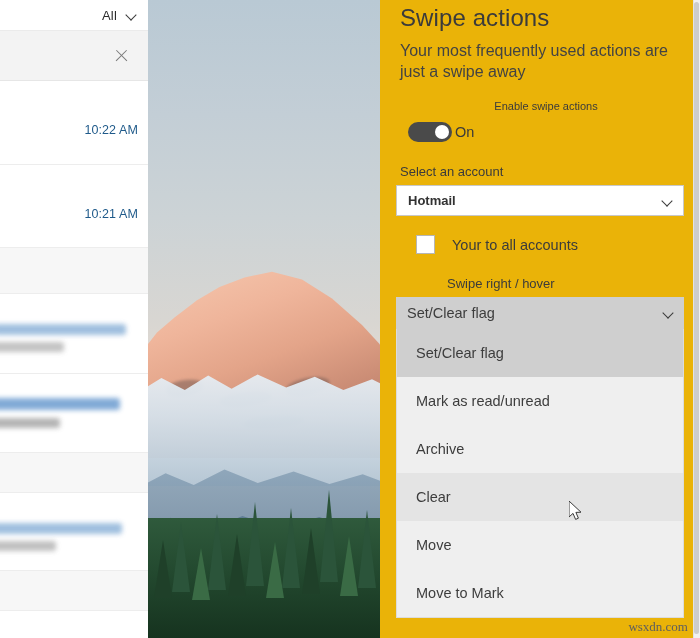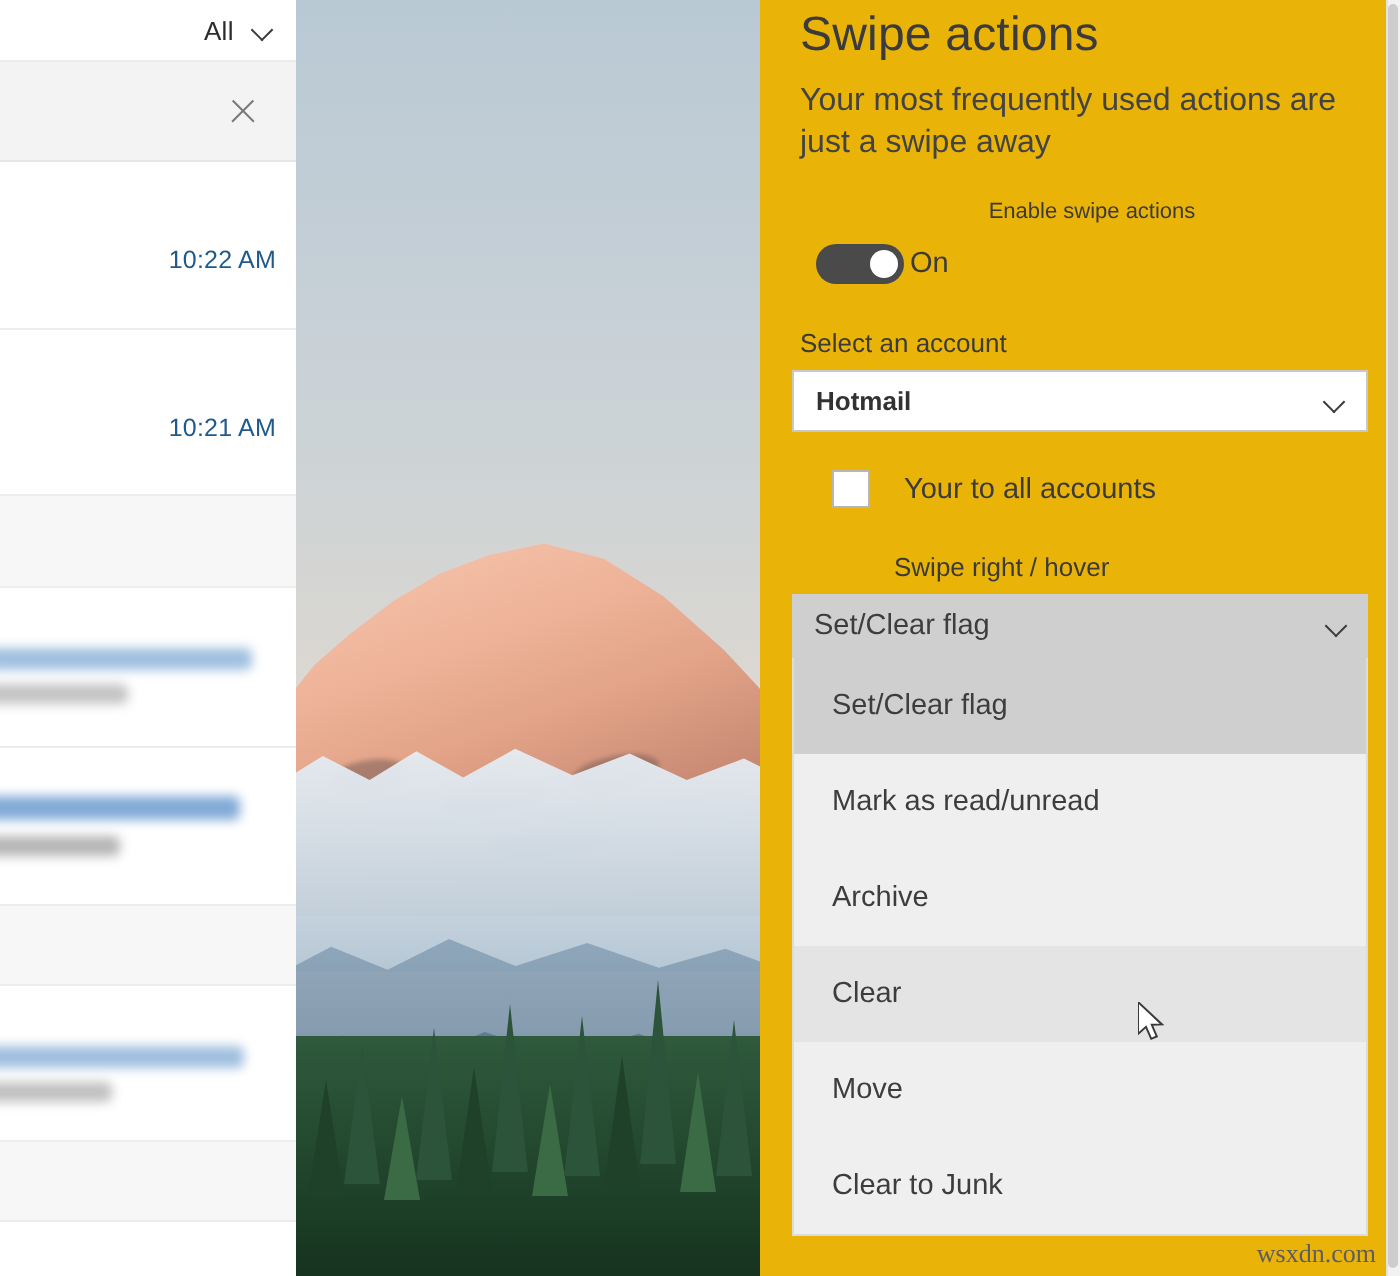--- a/index.html
+++ b/index.html
@@ -472,21 +472,21 @@
         <div class="combo-item">
           <span>Archive</span>
         </div>
         <div class="combo-item hovered">
           <span>Clear</span>
         </div>
         <div class="combo-item">
           <span>Move</span>
         </div>
         <div class="combo-item">
-          <span>Clear to Junk</span>
+          <span>Move to Mark</span>
         </div>
       </div>
 
     </div>
 
     <div class="sb-track">
       <div class="sb-thumb"></div>
     </div>
   </div>
 

